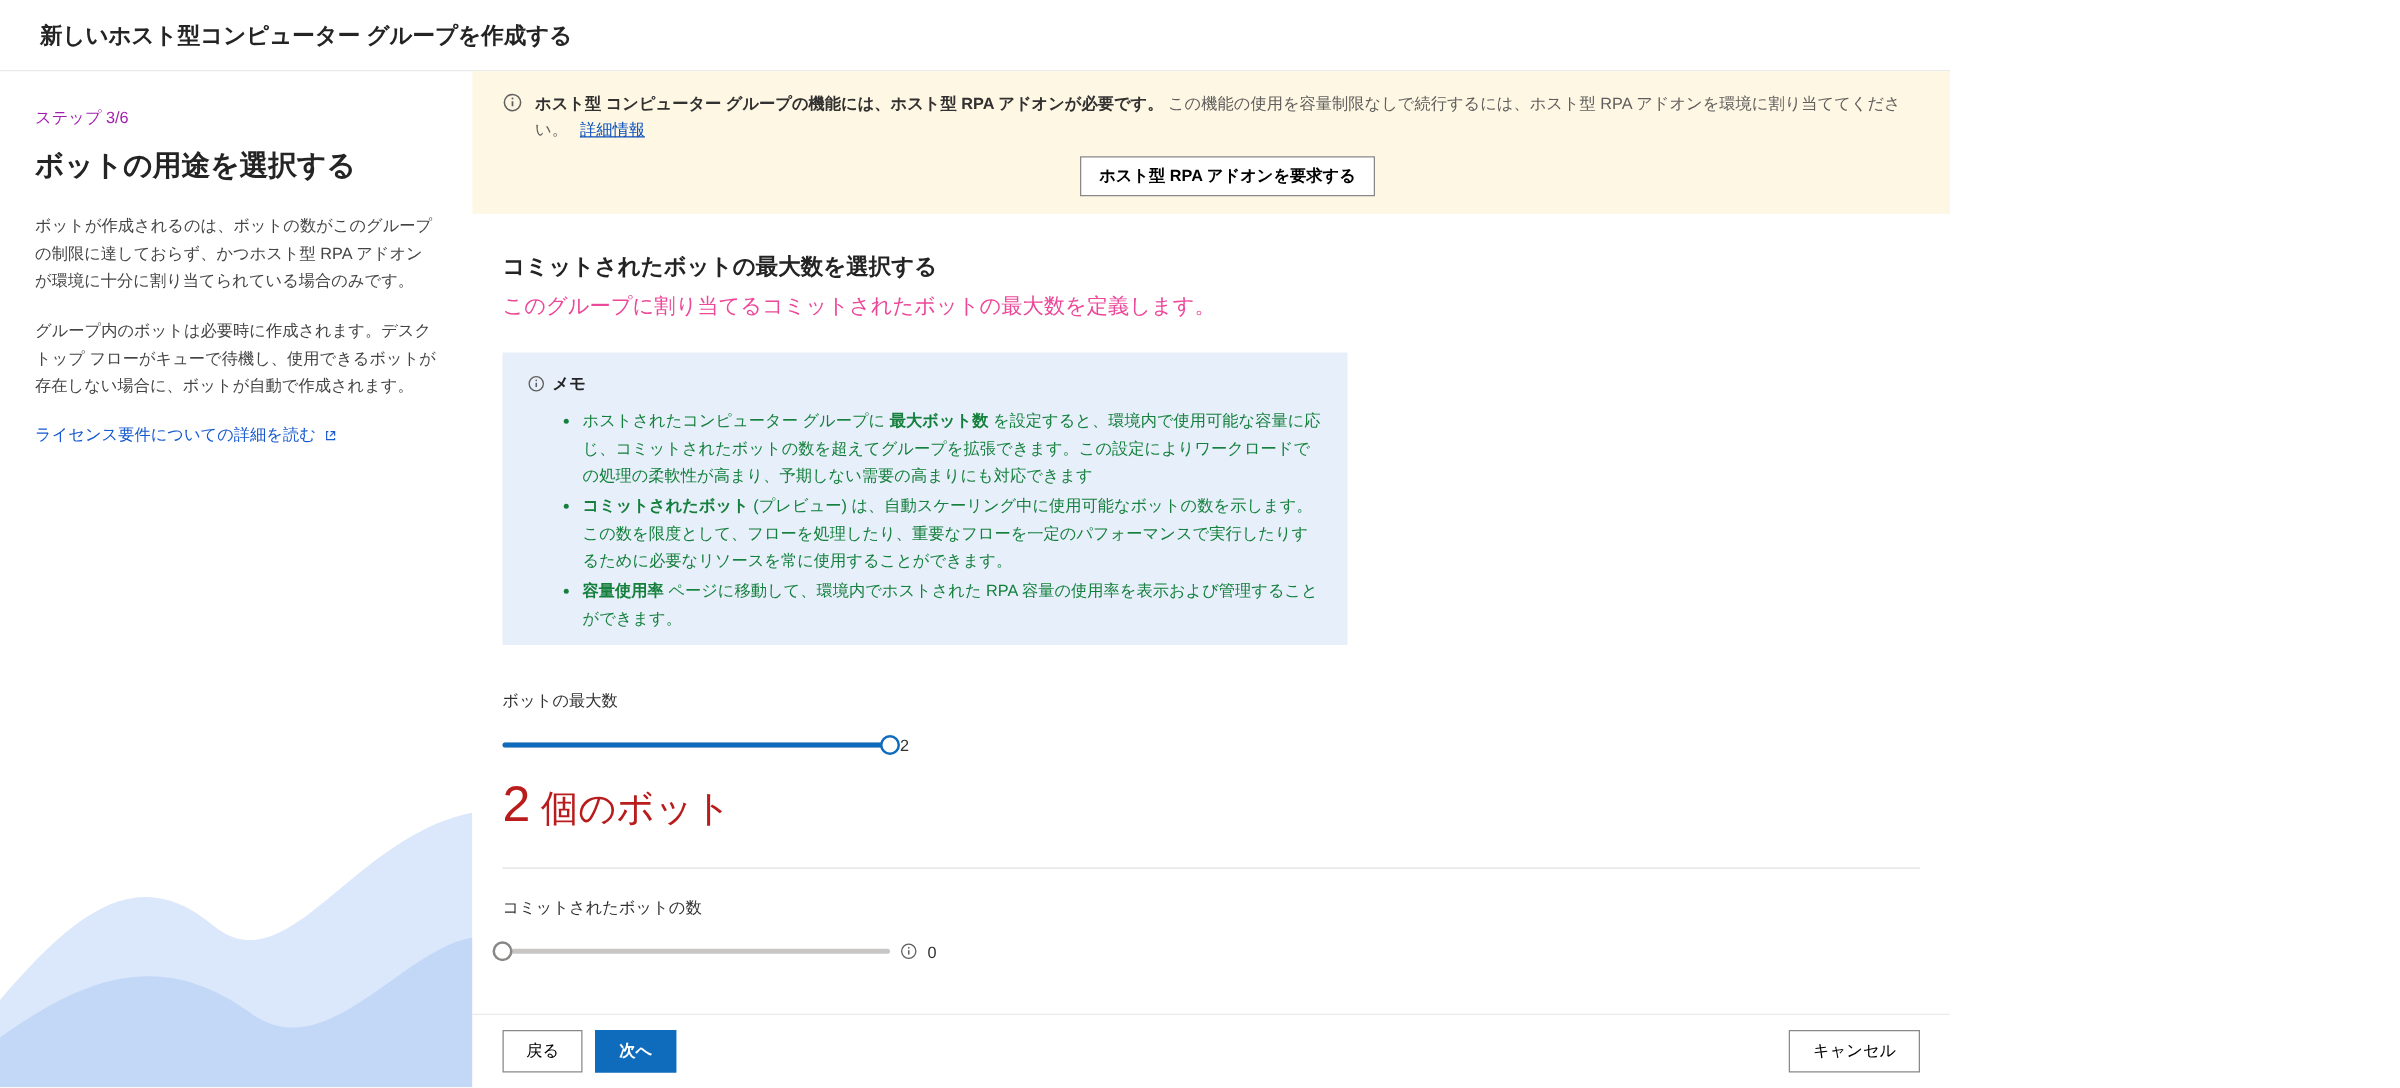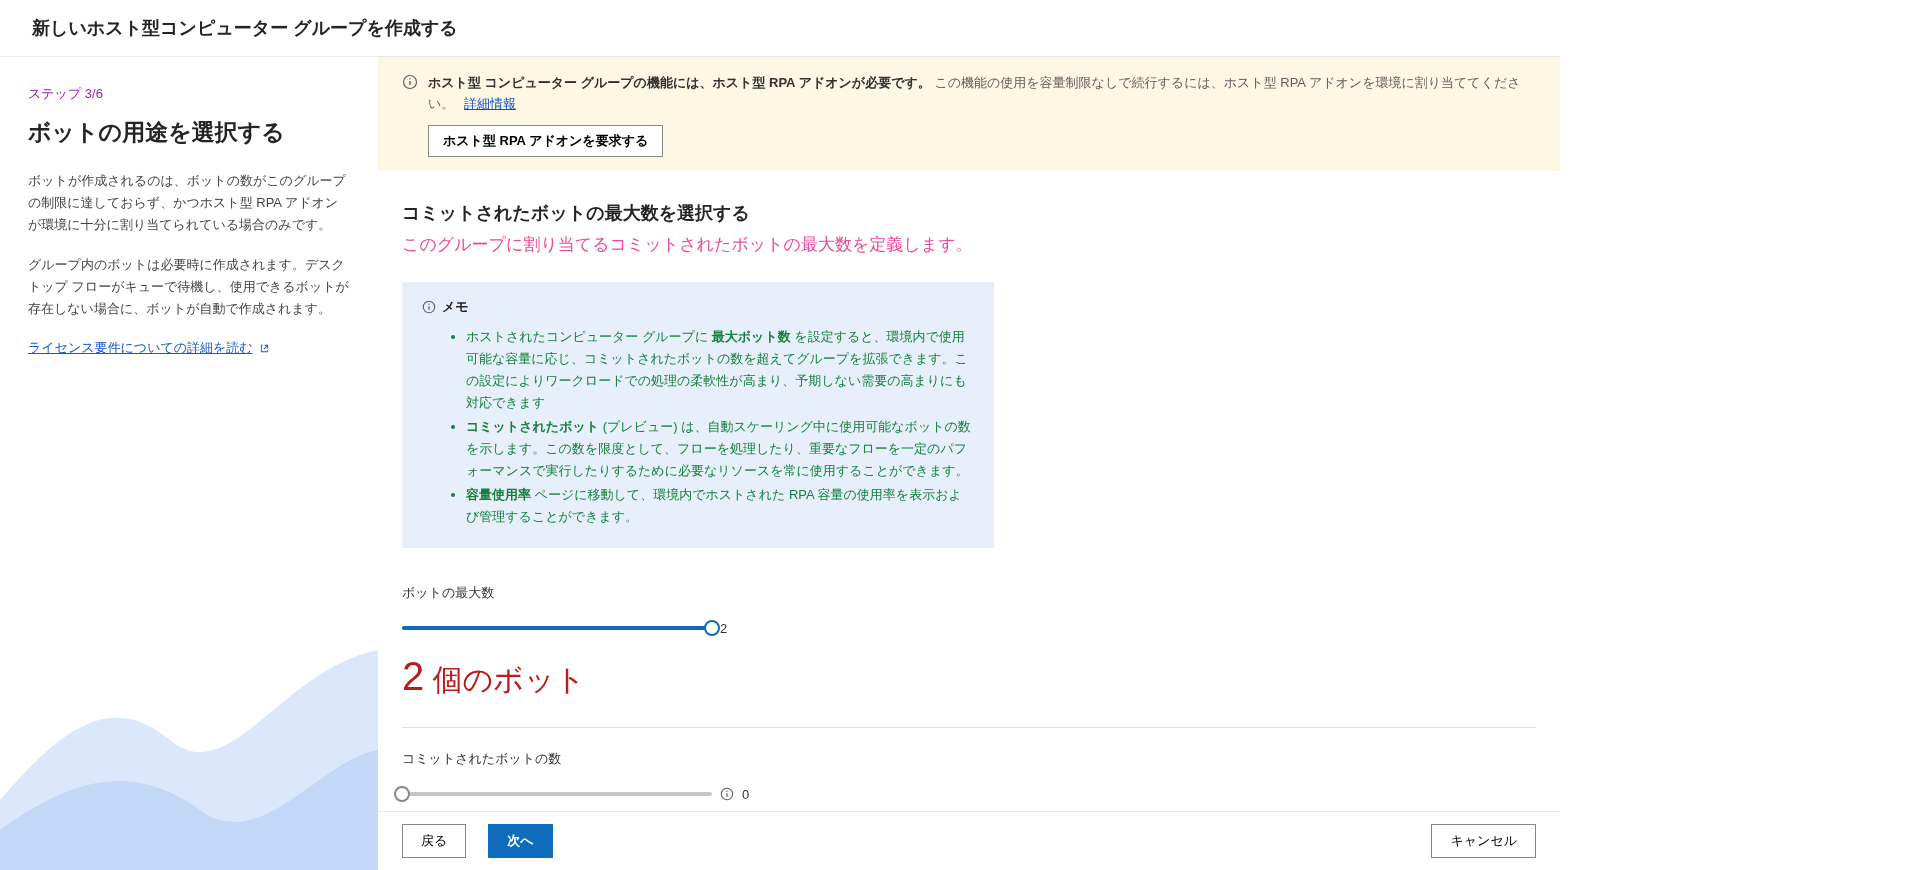--- a/index.html
+++ b/index.html
@@ -5,56 +5,56 @@
     *{box-sizing:border-box;margin:0;padding:0}
     body{font-family:"Yu Gothic UI","Meiryo","Segoe UI",sans-serif;font-size:13px;color:#242424;background:#fff}
     .page{width:1560px;height:870px;position:relative;display:flex;flex-direction:column;overflow:hidden}
     .header{padding:16px 32px;border-bottom:1px solid #eaeaea}
     .header-title{font-size:18px;font-weight:700}
     .body{flex:1;display:flex;min-height:0}
     .sidebar{width:378px;padding:28px 28px 0 28px;position:relative;overflow:hidden}
     .step{font-size:13px;color:#a21caf;margin-bottom:14px}
     .side-title{font-size:23px;font-weight:700;margin-bottom:22px}
     .side-para{font-size:13px;color:#444;line-height:1.7;margin-bottom:18px}
-    .license-link{color:#1658cf;font-size:13px;text-decoration:underline;display:inline-flex;align-items:center;gap:6px;cursor:pointer}
+    .license-link{color:#1658cf;font-size:13px;display:inline-flex;align-items:center;gap:6px;cursor:pointer}
     .ext-icon{width:11px;height:11px;display:inline-block}
     .ext-icon svg{width:11px;height:11px;fill:#1658cf}
     .deco{position:absolute;bottom:0;left:0;width:378px;height:260px;pointer-events:none}
     .main{flex:1;display:flex;flex-direction:column;min-width:0}
     .banner{background:#fdf7e4;padding:16px 24px 14px 24px;display:flex;align-items:flex-start;gap:10px;position:relative}
     .info-icon{width:16px;height:16px;flex:none;margin-top:1px}
     .info-icon svg{width:16px;height:16px;stroke:#616161;fill:none}
     .banner-text{font-size:13px;color:#605e5c;line-height:1.6}
     .banner-text b{font-weight:700;color:#323130}
     .banner-link{color:#0a4fbf;text-decoration:underline;margin-left:6px;cursor:pointer}
-    .banner-btn-row{margin-top:10px;display:flex;justify-content:flex-start;width:100%}
+    .banner-btn-row{margin-top:10px;display:flex;justify-content:center;width:100%}
     .banner-btn{background:#fff;border:1px solid #8a8886;padding:6px 14px;font-size:13px;cursor:pointer;font-family:inherit;font-weight:600}
     .content{flex:1;padding:30px 24px 0 24px;overflow:auto}
     .content-title{font-size:18px;font-weight:700;margin-bottom:8px}
     .content-desc{font-size:17px;color:#ec4899;margin-bottom:26px}
-    .note-box{background:#e7effa;padding:16px 20px 18px 20px;width:592px;margin-bottom:36px}
+    .note-box{background:#e7effa;padding:16px 20px 8px 20px;width:676px;margin-bottom:36px}
     .note-head{display:flex;align-items:center;gap:6px;font-weight:700;font-size:13px;margin-bottom:10px}
     .note-list{list-style:disc;padding-left:44px;font-size:13px;line-height:1.7;color:#15803d}
     .note-list li{margin-bottom:2px}
     .slider-section{margin-bottom:22px}
     .slider-label{font-size:13px;font-weight:400;color:#323130;margin-bottom:14px}
     .slider-row{display:flex;align-items:center;gap:8px}
     .slider-track{position:relative;width:310px;height:24px;cursor:pointer}
     .track-bg{position:absolute;top:50%;left:0;right:0;height:4px;background:#c8c6c4;transform:translateY(-50%);border-radius:2px}
     .track-fill{position:absolute;top:50%;left:0;height:4px;background:#0f6cbd;transform:translateY(-50%);border-radius:2px}
     .thumb{position:absolute;top:50%;width:16px;height:16px;background:#fff;border:2px solid #0f6cbd;border-radius:50%;transform:translate(-50%,-50%)}
     .slider-val{font-size:13px;color:#323130}
     .big-readout{font-size:30px;font-weight:300;color:#b91c1c;margin-top:14px;font-family:"Segoe UI Light","Yu Gothic Light",sans-serif}
     .big-readout .num{font-size:40px}
     .divider{border:none;border-top:1px solid #e1dfdd;margin:26px 0 22px 0;width:100%}
     .slider2 .track-fill{width:0}
     .slider2 .thumb{left:0;border-color:#8a8886}
     .info-inline{width:14px;height:14px;display:inline-flex}
     .info-inline svg{width:14px;height:14px;stroke:#605e5c;fill:none}
-    .footer{border-top:1px solid #eaeaea;padding:12px 24px;display:flex;align-items:flex-start;gap:22px}
+    .footer{border-top:1px solid #eaeaea;padding:12px 24px;display:flex;align-items:flex-start;gap:10px}
     .footer .spacer{flex:1}
     .btn{font-family:inherit;font-size:13px;padding:7px 18px;cursor:pointer;border:1px solid #8a8886;background:#fff}
     .btn-primary{background:#0f6cbd;border-color:#0f6cbd;color:#fff;font-weight:600}
   </style>
 </head>
 <body>
 
 <div class="page">
   <div class="header">
     <div class="header-title">新しいホスト型コンピューター グループを作成する</div>

